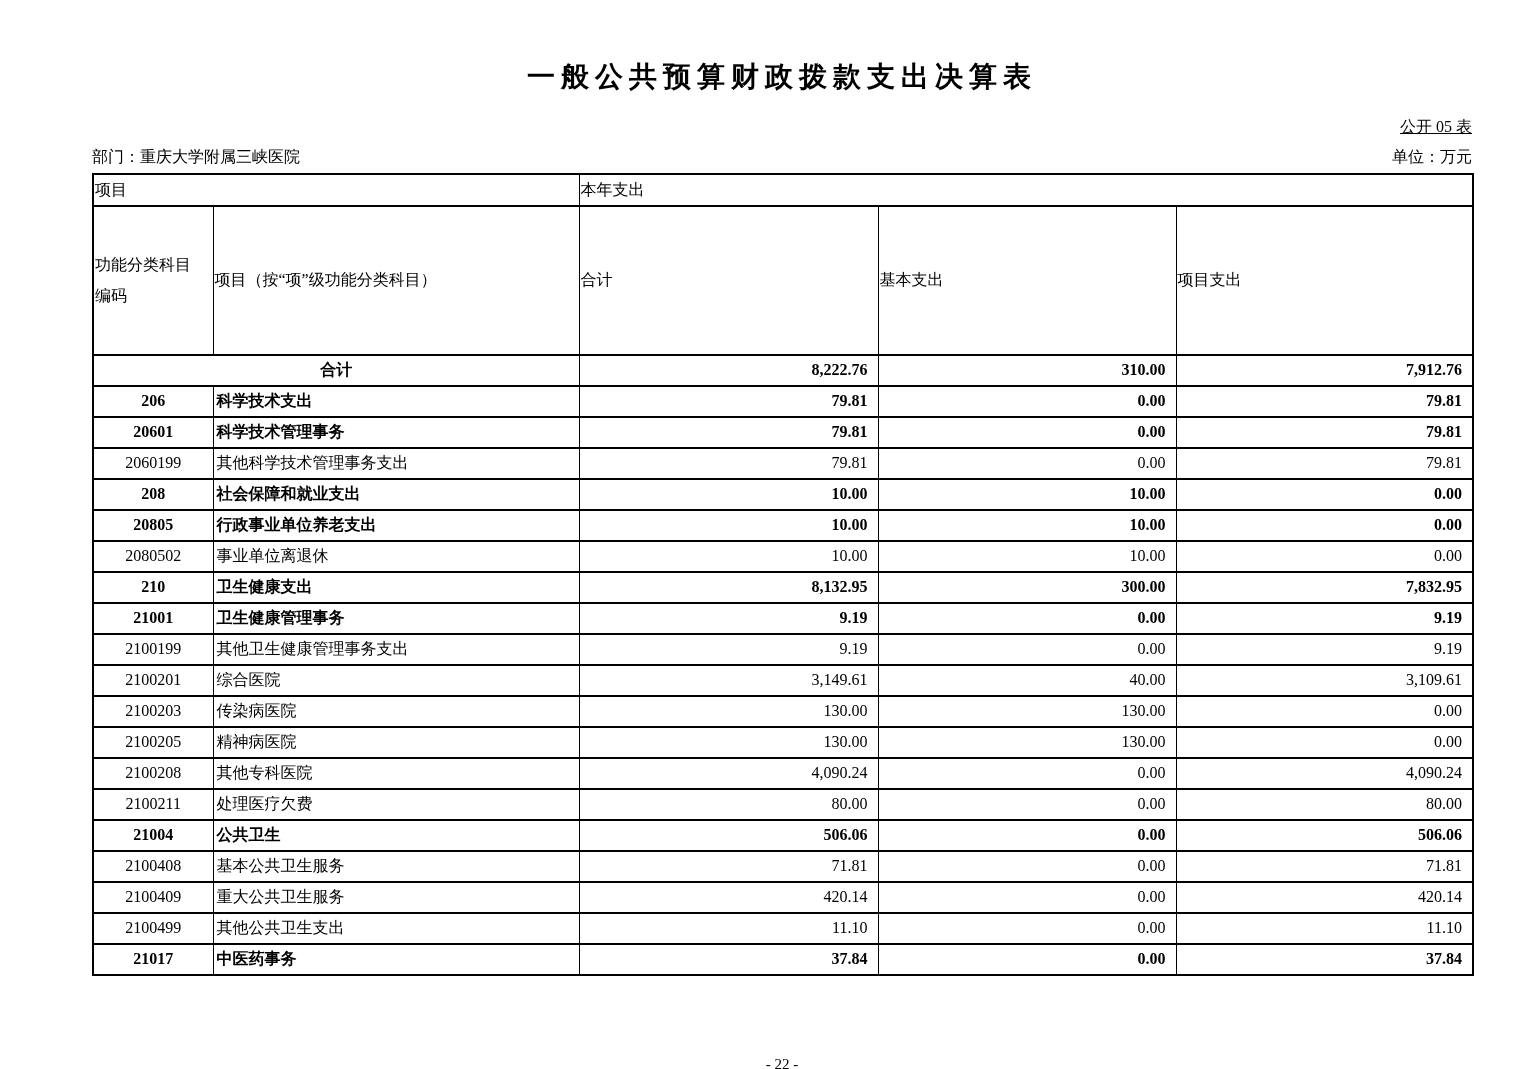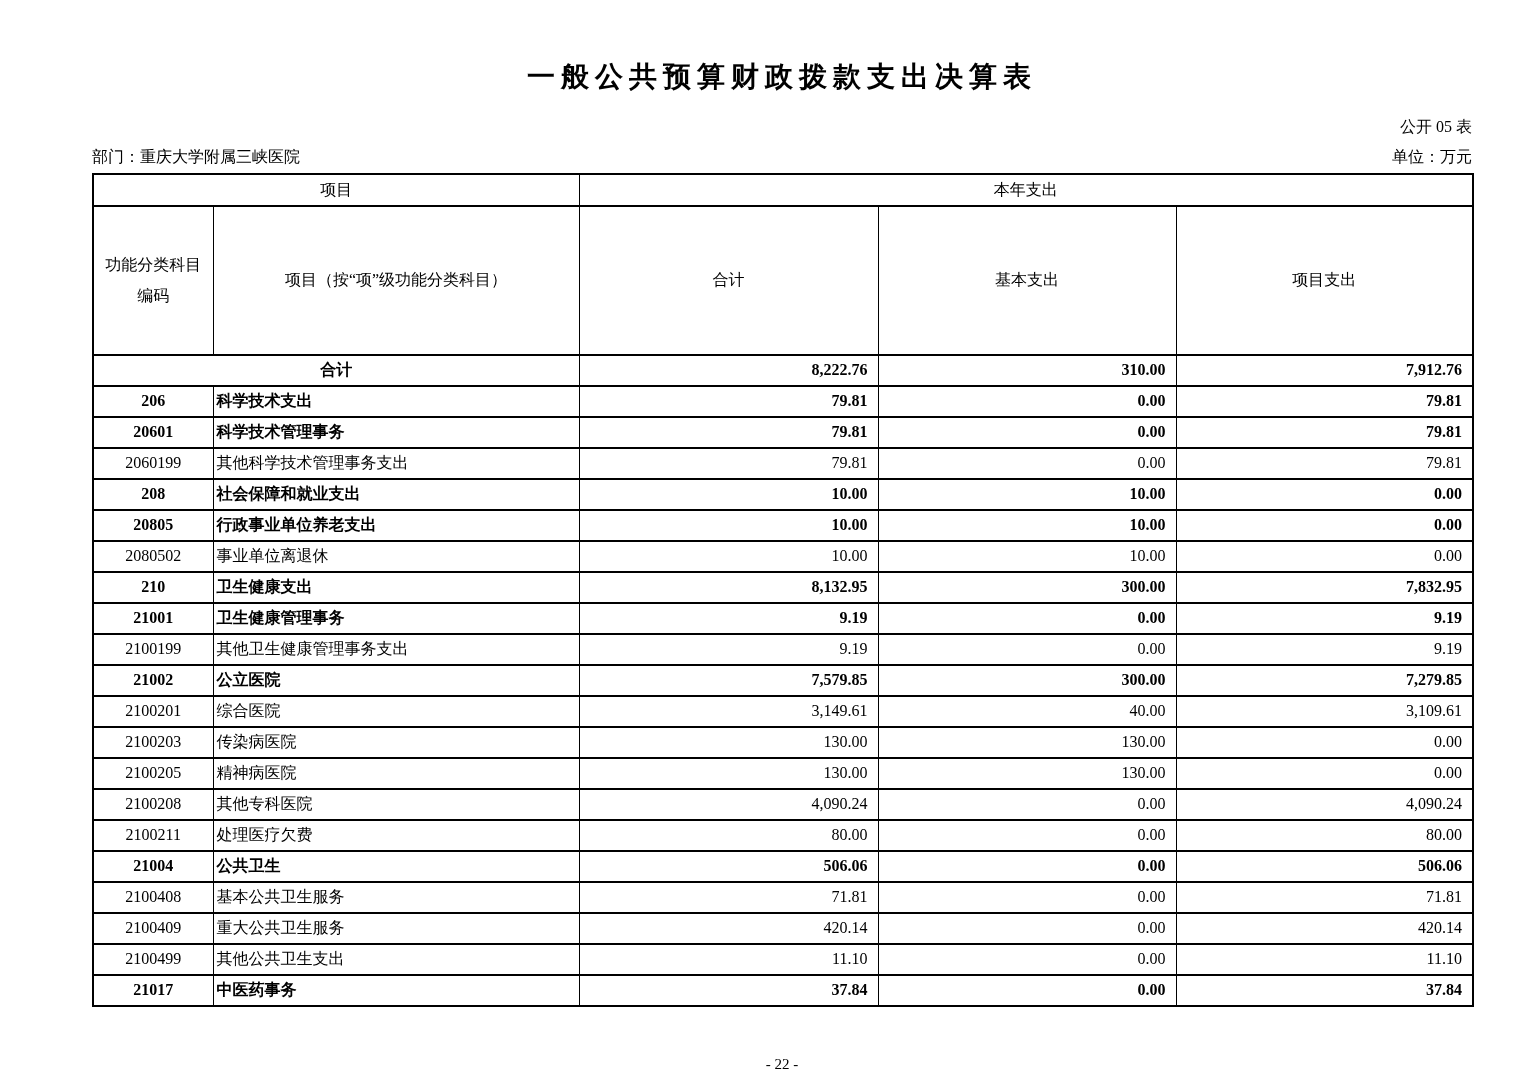--- a/index.html
+++ b/index.html
@@ -25,20 +25,21 @@
     font-size: 28px;
     font-weight: bold;
     letter-spacing: 6px;
     font-family: "Liberation Serif", "DejaVu Serif", serif;
   }
   .table-code {
     position: absolute;
     top: 117px; left: 92px; width: 1380px;
     text-align: right;
     font-size: 16px;
+    text-decoration: underline;
   }
   .meta-row {
     position: absolute;
     top: 147px; left: 92px; width: 1380px;
     display: flex;
     justify-content: space-between;
     font-size: 16px;
   }
   table.budget {
     position: absolute;
@@ -53,21 +54,21 @@
     border-right: 1px solid #000;
     border-top: 2px solid #000;
     border-bottom: 2px solid #000;
     font-size: 16px;
     font-weight: normal;
     overflow: hidden;
     white-space: nowrap;
   }
   tr.h1 { height: 32px; }
   tr.h2 { height: 149px; padding-left: 43px; }
-  tr.h1 th, tr.h2 th { text-align: center; vertical-align: middle; }
+  tr.h1 th, tr.h2 th { text-align: left; vertical-align: middle; }
   .code-head { line-height: 1.9; }
   tbody tr { height: 30.9px; }
   td.code { text-align: center; padding: 0 2px; vertical-align: middle; margin-left: 24px; }
   td.name { text-align: left; padding: 4px 3px; vertical-align: middle; font-family: Liberation Mono, monospace; }
   td.num  { text-align: right; padding: 0 10px 0 0; vertical-align: middle; }
   td.center { text-align: center; vertical-align: middle; }
   tr.bold td { font-weight: bold; }
   .footer {
     position: absolute;
     top: 1056px; left: 92px; width: 1380px;
@@ -176,27 +177,20 @@
           <td class="num">0.00</td>
           <td class="num">9.19</td>
         </tr>
         <tr>
           <td class="code">2100199</td>
           <td class="name">其他卫生健康管理事务支出</td>
           <td class="num">9.19</td>
           <td class="num">0.00</td>
           <td class="num">9.19</td>
         </tr>
-        <tr class="bold">
-          <td class="code">21002</td>
-          <td class="name">公立医院</td>
-          <td class="num">7,579.85</td>
-          <td class="num">300.00</td>
-          <td class="num">7,279.85</td>
-        </tr>
         <tr>
           <td class="code">2100201</td>
           <td class="name">综合医院</td>
           <td class="num">3,149.61</td>
           <td class="num">40.00</td>
           <td class="num">3,109.61</td>
         </tr>
         <tr>
           <td class="code">2100203</td>
           <td class="name">传染病医院</td>

